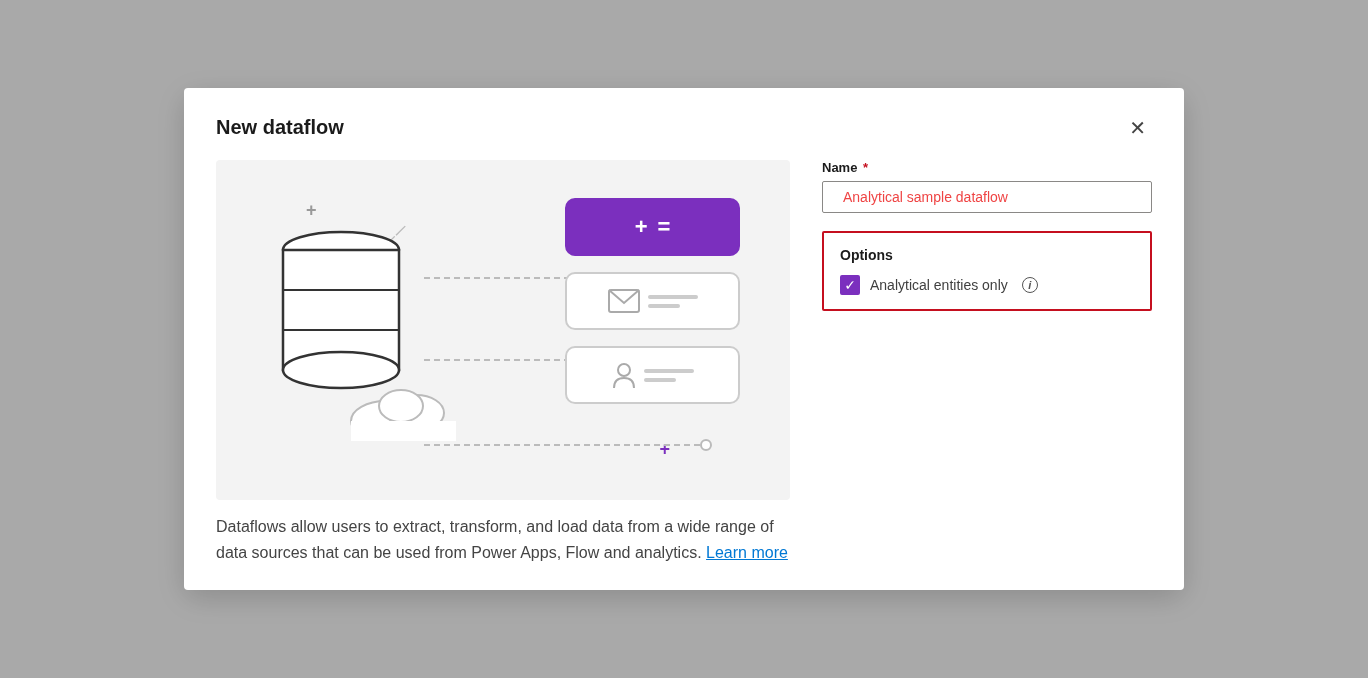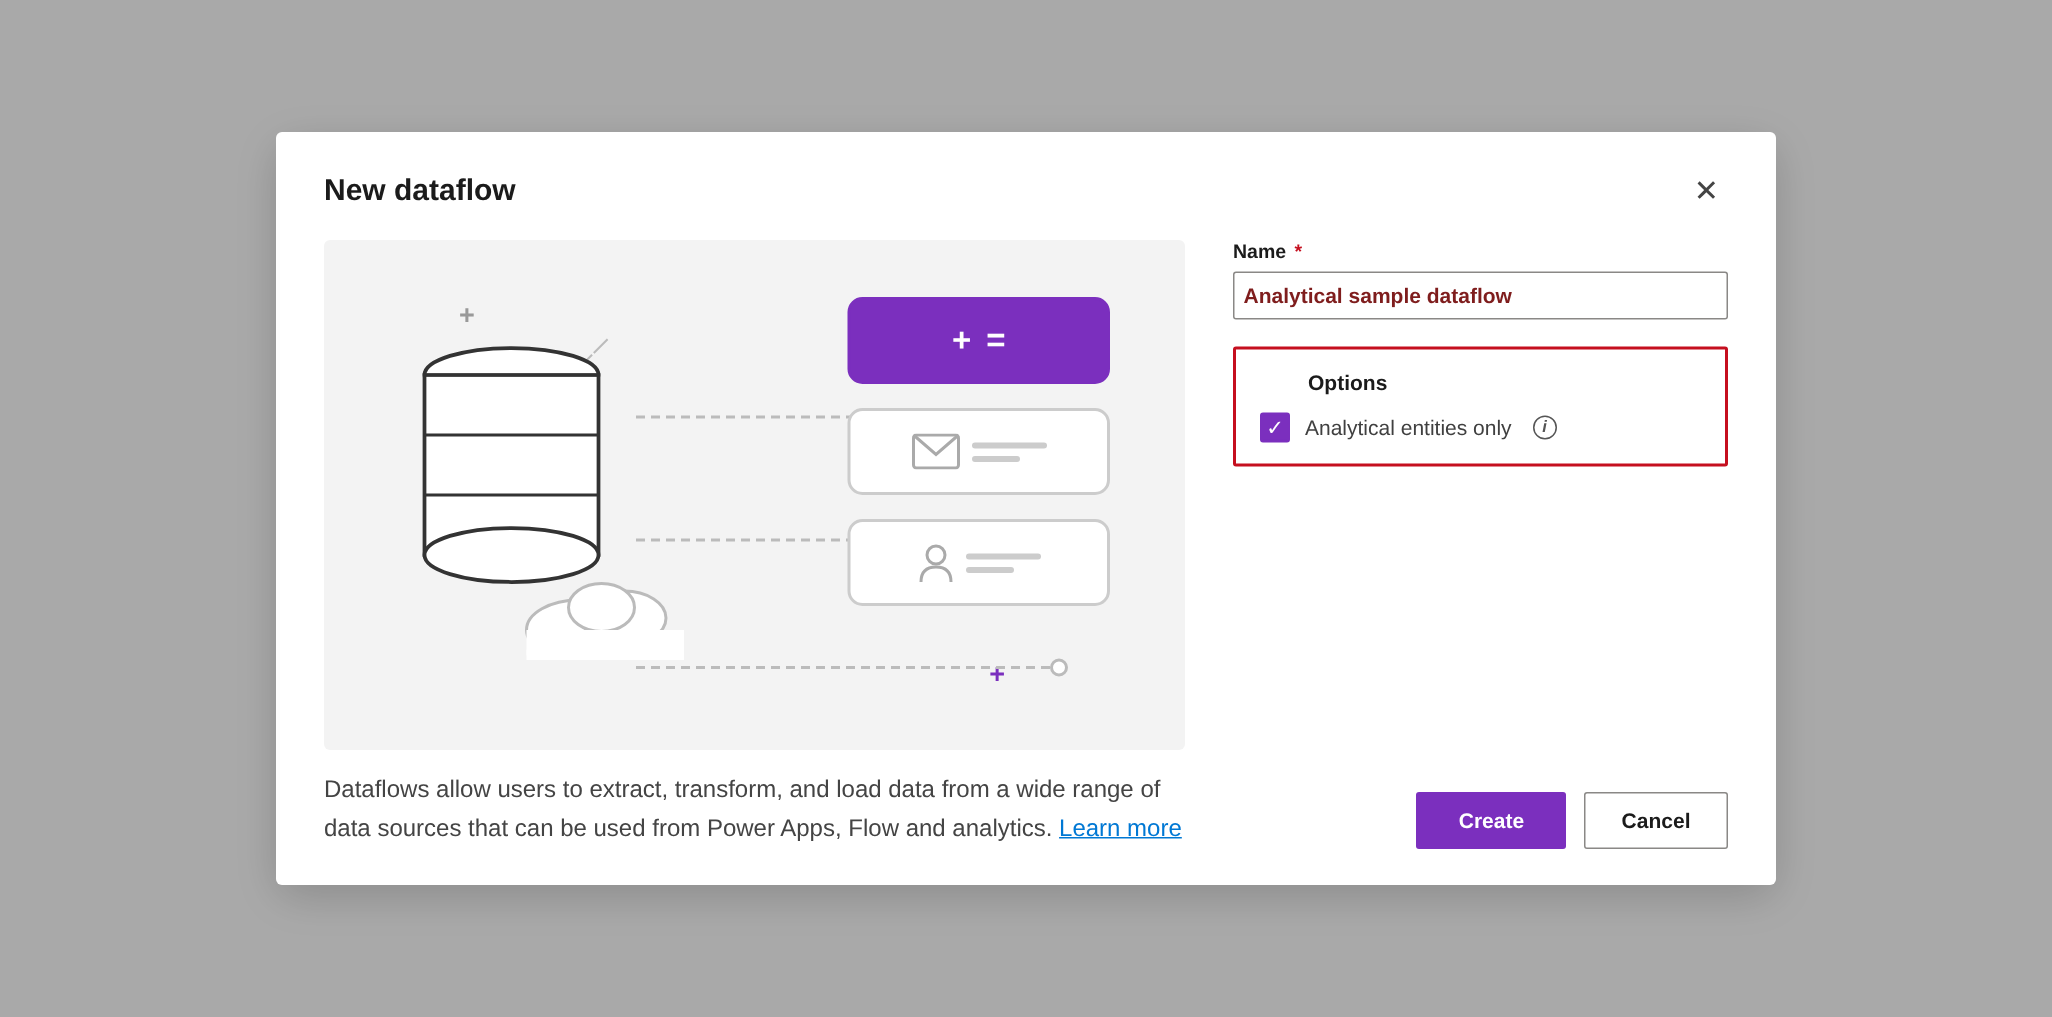--- a/index.html
+++ b/index.html
@@ -171,38 +171,36 @@
       margin-bottom: 6px;
     }
     .required-star {
       color: #c50f1f;
       margin-left: 2px;
     }
     .name-input {
       width: 100%;
       border: 1px solid #8a8886;
       border-radius: 2px;
-      padding: 7px 6px;
-      font-size: 14px;
-      color: #7f1d1d;
+      padding: 7px 20px;
+      font-size: 14px;
+      color: #ef4444;
       outline: none;
       margin-bottom: 18px;
-      font-weight: bold;
     }
     .options-box {
       border: 2.5px solid #c50f1f;
       border-radius: 2px;
       padding: 14px 16px 14px 16px;
     }
     .options-title {
       font-size: 14px;
       font-weight: 700;
       color: #1b1b1b;
       margin-bottom: 12px;
-      margin-left: 32px;
     }
     .checkbox-row {
       display: flex;
       align-items: center;
       gap: 10px;
     }
     .checkbox-custom {
       width: 20px; height: 20px;
       background: #7b2fbe;
       border: 2px solid #7b2fbe;
@@ -371,20 +369,16 @@
             <div class="checkbox-custom">
               <span class="checkmark">✓</span>
             </div>
             <span class="checkbox-label">Analytical entities only</span>
             <span class="info-icon">i</span>
           </div>
         </div>
 
         <div class="spacer"></div>
 
-        <div class="modal-footer">
-          <button class="btn-create">Create</button>
-          <button class="btn-cancel">Cancel</button>
-        </div>
       </div>
     </div>
   </div>
 </div>
 
 </body></html>

